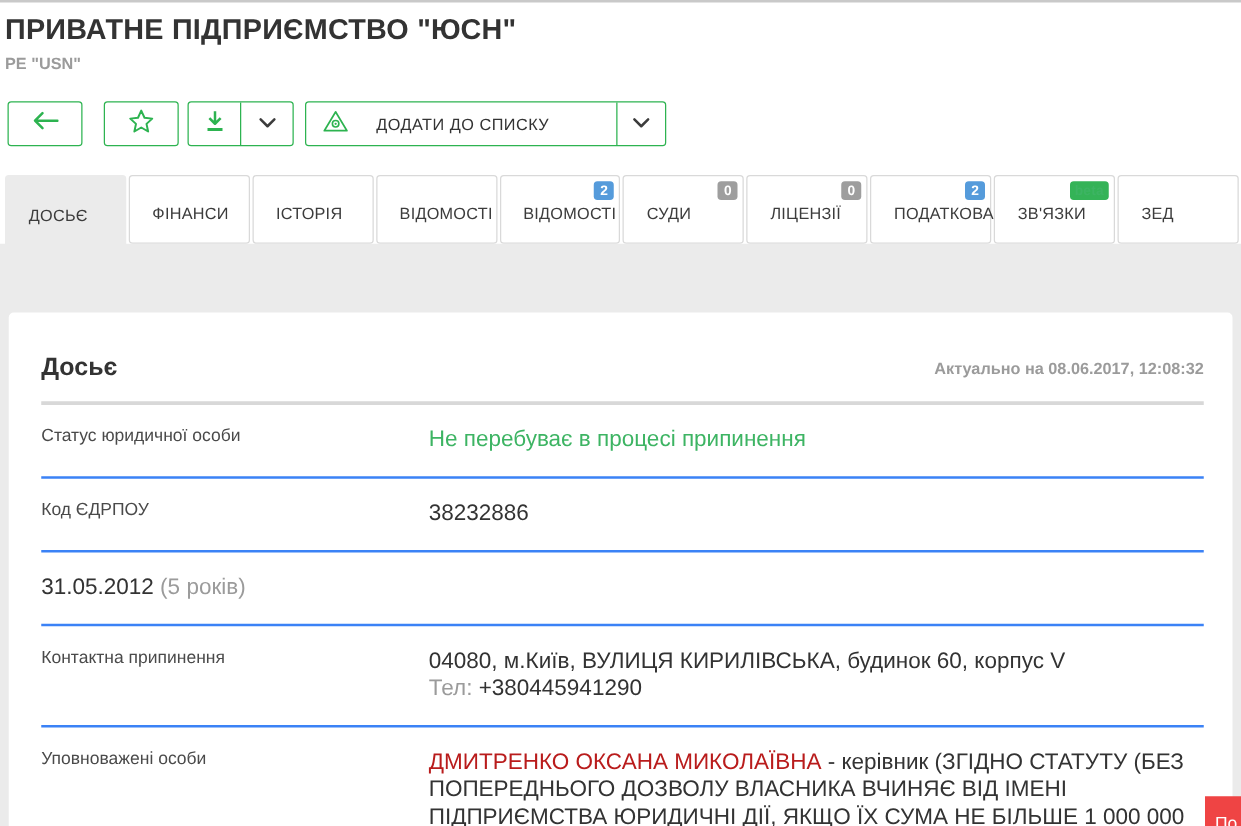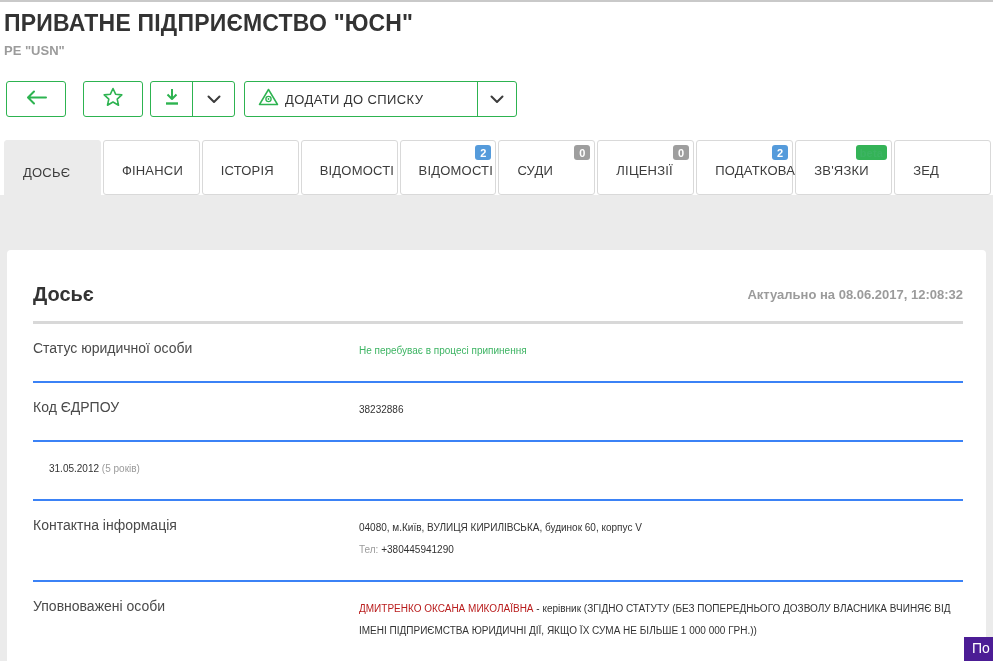--- a/index.html
+++ b/index.html
@@ -20,21 +20,21 @@
     height:36px; background:#fff; border:1px solid #2db350; border-radius:3px;
     display:flex; align-items:center; justify-content:center; cursor:pointer;
   }
   .btn-back { width:60px; margin-right:17px; }
   .btn-star { width:60px; margin-right:7px; }
   .btn-split { margin-left:0; padding:0; }
   .split-part { width:41px; height:34px; display:flex; align-items:center; justify-content:center; }
   .split-sep { width:1px; height:34px; background:#2db350; }
   .btn-add { margin-left:9px; padding:0; }
   .btn-add .label-part { display:flex; align-items:center; padding:0 54px 0 13px; height:34px; }
-  .btn-add .label-text { font-size:13px; color:#333; letter-spacing:.4px; margin-left:6px; font-weight:400; }
+  .btn-add .label-text { font-size:13px; color:#333; letter-spacing:.4px; margin-left:22px; font-weight:400; }
   .btn-add .chev-part { width:38px; height:34px; display:flex; align-items:center; justify-content:center; }
 
   
   .tabs { display:flex; margin-top:23px; position:relative; }
   .tab {
     position:relative; width:97px; height:55px; margin-right:2px;
     background:#fff; border:1px solid #d9d9d9; border-radius:3px;
     display:flex; align-items:center; cursor:pointer;
     font-size:13px; color:#3c3c3c; padding:6px 0 0 18px; letter-spacing:.2px;
   }
@@ -58,29 +58,29 @@
     background:#fff; border-radius:4px 4px 0 0; padding:26px 23px 0 26px;
   }
   .card-head { display:flex; align-items:center; justify-content:space-between; margin-top:7px; }
   .section-title { font-size:20px; font-weight:700; color:#333; }
   .updated { font-size:13px; color:#9b9b9b;font-weight:bold; }
   .head-divider { height:3px; background:#d8d8d8; margin-top:15px; }
 
   
   .row { display:flex; padding:16px 0 19px; border-bottom:2px solid #3b82f6; }
   .row-label { width:310px; flex-shrink:0; font-size:14px; color:#4a4a4a; }
-  .row-value { font-size:10px; color:#333; max-width:625px; line-height:22px;margin-left:16px; }
+  .row-value { font-size:18px; color:#333; max-width:625px; line-height:22px; }
   .green { color:#3db463; }
   .muted { color:#9b9b9b; }
   .link  { color:#b91c1c; text-decoration:none; cursor:pointer; }
 
   
   .tooltip-fragment {
-    position:absolute; right:0; bottom:0; background:#4c1d95; color:#fff;
-    font-size:14px; padding:3px 1px 4px 8px; min-width:29px; height:24px;
+    position:absolute; right:0; bottom:0; background:#ef4444; color:#fff;
+    font-size:14px; padding:13px 1px 4px 8px; min-width:29px; height:24px;
   }
 </style>
 </head>
 <body>
 
 <div class="header">
   <div class="page-title">ПРИВАТНЕ ПІДПРИЄМСТВО "ЮСН"</div>
   <div class="page-subtitle">PE "USN"</div>
 
   <div class="actions">
@@ -196,21 +196,21 @@
     <div class="row">
       <div class="row-label">Код ЄДРПОУ</div>
       <div class="row-value">38232886</div>
     </div>
 
     <div class="row">
       <div class="row-value"><span>31.05.2012</span><span class="muted"> (5 років)</span></div>
     </div>
 
     <div class="row">
-      <div class="row-label">Контактна інформація</div>
+      <div class="row-label">Контактна припинення</div>
       <div class="row-value">
         <div>04080, м.Київ, ВУЛИЦЯ КИРИЛІВСЬКА, будинок 60, корпус V</div>
         <div><span class="muted">Тел: </span><span>+380445941290</span></div>
       </div>
     </div>
 
     <div class="row">
       <div class="row-label">Уповноважені особи</div>
       <div class="row-value"><a class="link">ДМИТРЕНКО ОКСАНА МИКОЛАЇВНА</a><span> - керівник (ЗГІДНО СТАТУТУ (БЕЗ ПОПЕРЕДНЬОГО ДОЗВОЛУ ВЛАСНИКА ВЧИНЯЄ ВІД ІМЕНІ ПІДПРИЄМСТВА ЮРИДИЧНІ ДІЇ, ЯКЩО ЇХ СУМА НЕ БІЛЬШЕ 1 000 000 ГРН.))</span></div>
     </div>

